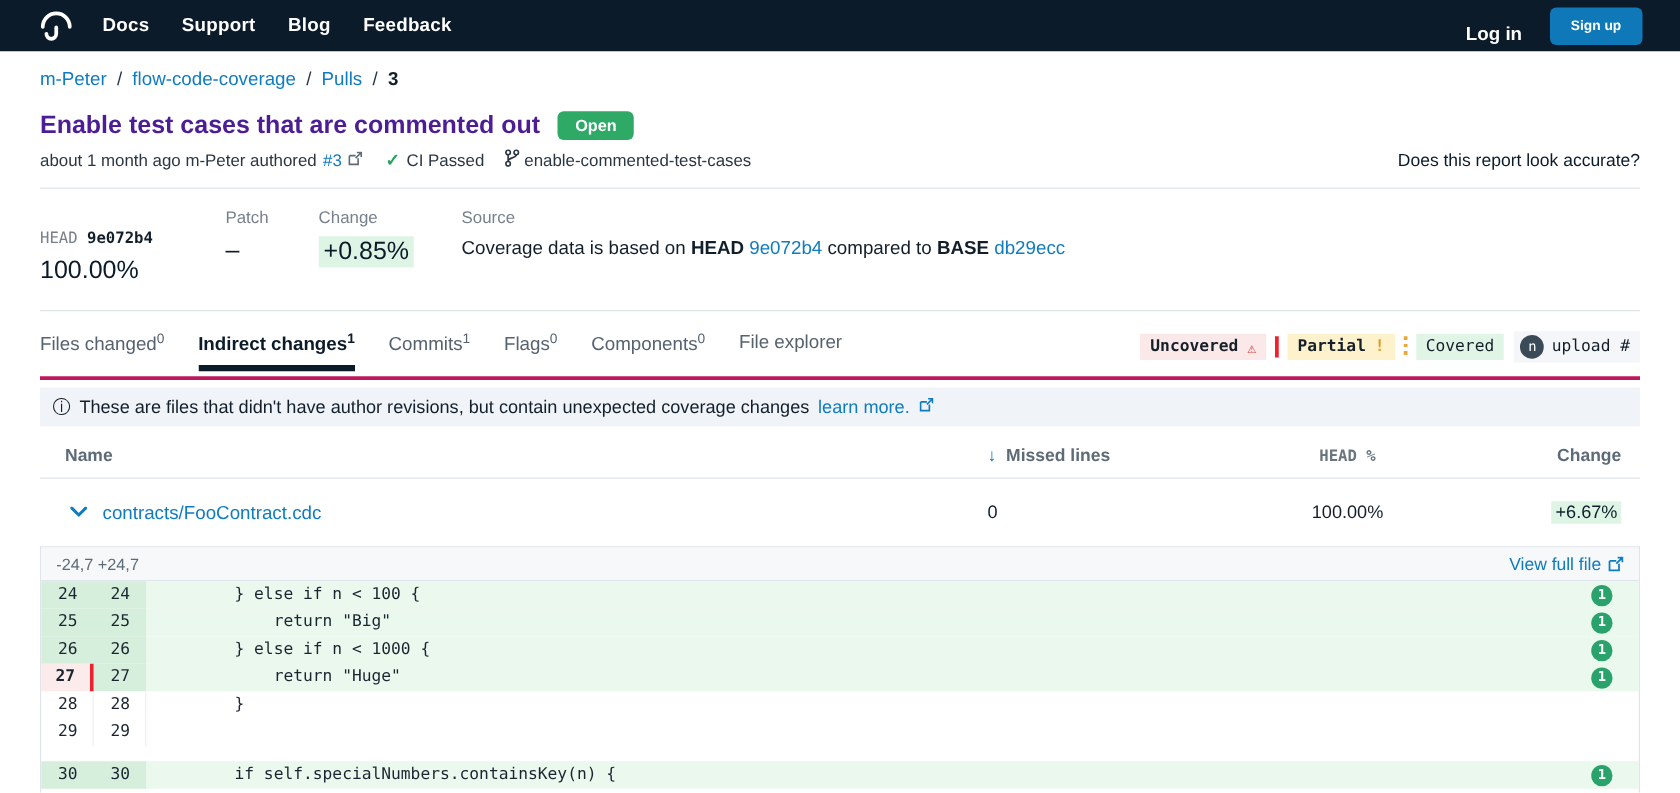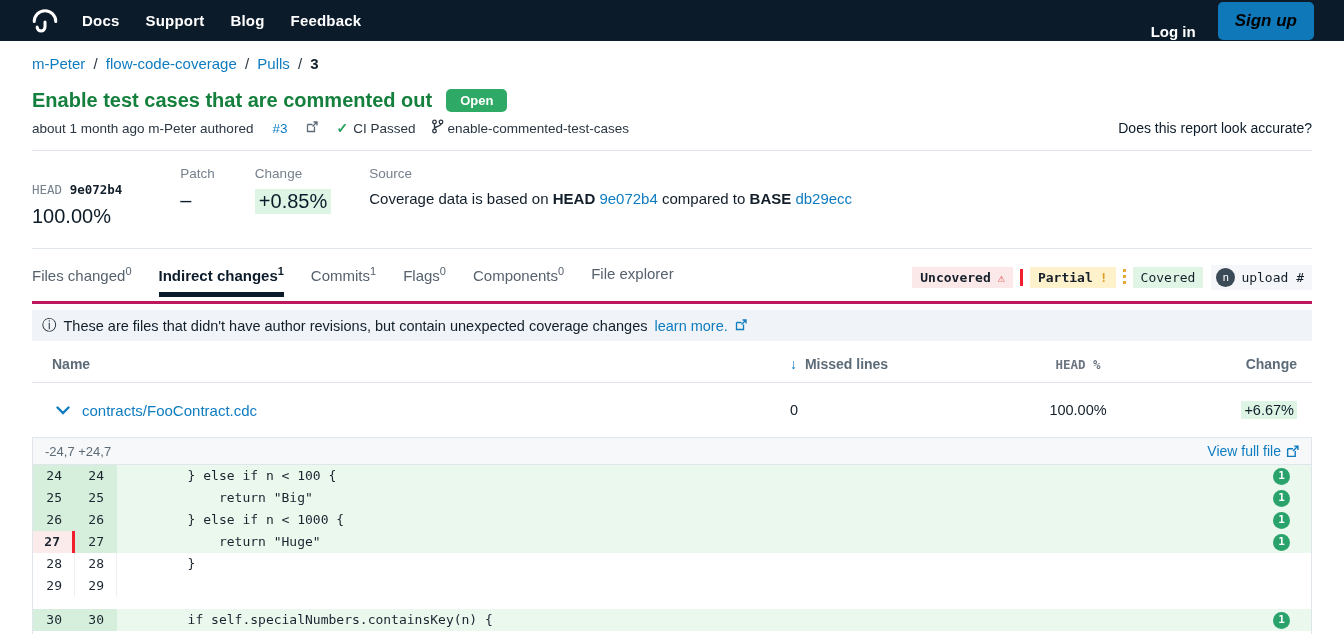--- a/index.html
+++ b/index.html
@@ -7,38 +7,38 @@
     font-family:"Liberation Sans", sans-serif; color:#121f2b; }
   .mono { font-family:"DejaVu Sans Mono", monospace; }
 
   
   .topnav { height:41px; background:#0c1b29; display:flex; align-items:center; padding:0 30px; }
   .logo { width:30px; height:30px; margin-right:22px; display:flex; align-items:center; }
   .nav-items { display:flex; gap:26px; }
   .nav-link { color:#fff; font-size:15px; font-weight:700; letter-spacing:.2px; cursor:pointer; }
   .nav-right { margin-left:auto; display:flex; align-items:flex-end; gap:22px; }
   .login { color:#fff; font-size:15px; font-weight:700; cursor:pointer; }
-  .signup { background:#0e78b8; color:#000000; font-size:17px; font-weight:700; border:none;
-    border-radius:5px; padding:9px 17px; cursor:pointer;font-style:italic; }
+  .signup { background:#0e78b8; color:#ffffff; font-size:11px; font-weight:700; border:none;
+    border-radius:5px; padding:9px 17px; cursor:pointer; }
 
   .page { padding:0 32px; }
 
   
   .breadcrumb { margin-top:14px; font-size:15px; color:#2a3642; }
   .breadcrumb a { color:#0f7cc0; text-decoration:none; cursor:pointer; }
   .crumb-sep { color:#2a3642; margin:0 4px; }
   .crumb-last { font-weight:700; color:#121f2b; }
 
   
   .title-row { margin-top:17px; display:flex; align-items:center; gap:14px; }
-  .pr-title { font-size:20px; font-weight:700; color:#15803d; }
+  .pr-title { font-size:20px; font-weight:700; color:#4c1d95; }
   .open-badge { background:#2eaa66; color:#fff; font-size:13px; font-weight:700;
     border-radius:5px; padding:4px 14px; }
   .meta-row { margin-top:7px; display:flex; align-items:center; font-size:13.5px; color:#2a3642; }
-  .meta-left { display:flex; align-items:center; gap:19px; }
+  .meta-left { display:flex; align-items:center; gap:5px; }
   .meta-row a { color:#0f7cc0; text-decoration:none; cursor:pointer; }
   .ext-ic { display:inline-block; vertical-align:-1px; }
   .ci { display:flex; align-items:center; gap:5px; margin-left:18px; }
   .check { color:#27a35f; font-weight:700; font-size:14px; }
   .branch { display:flex; align-items:center; gap:3px; margin-left:16px; }
   .accuracy { margin-left:auto; font-size:14px; color:#0c1b29; }
   .hr { border-top:1px solid #dfe5ea; margin-top:13px; }
 
   
   .stats { display:flex; padding:15px 0 20px 0; border-bottom:1px solid #dfe5ea; }

